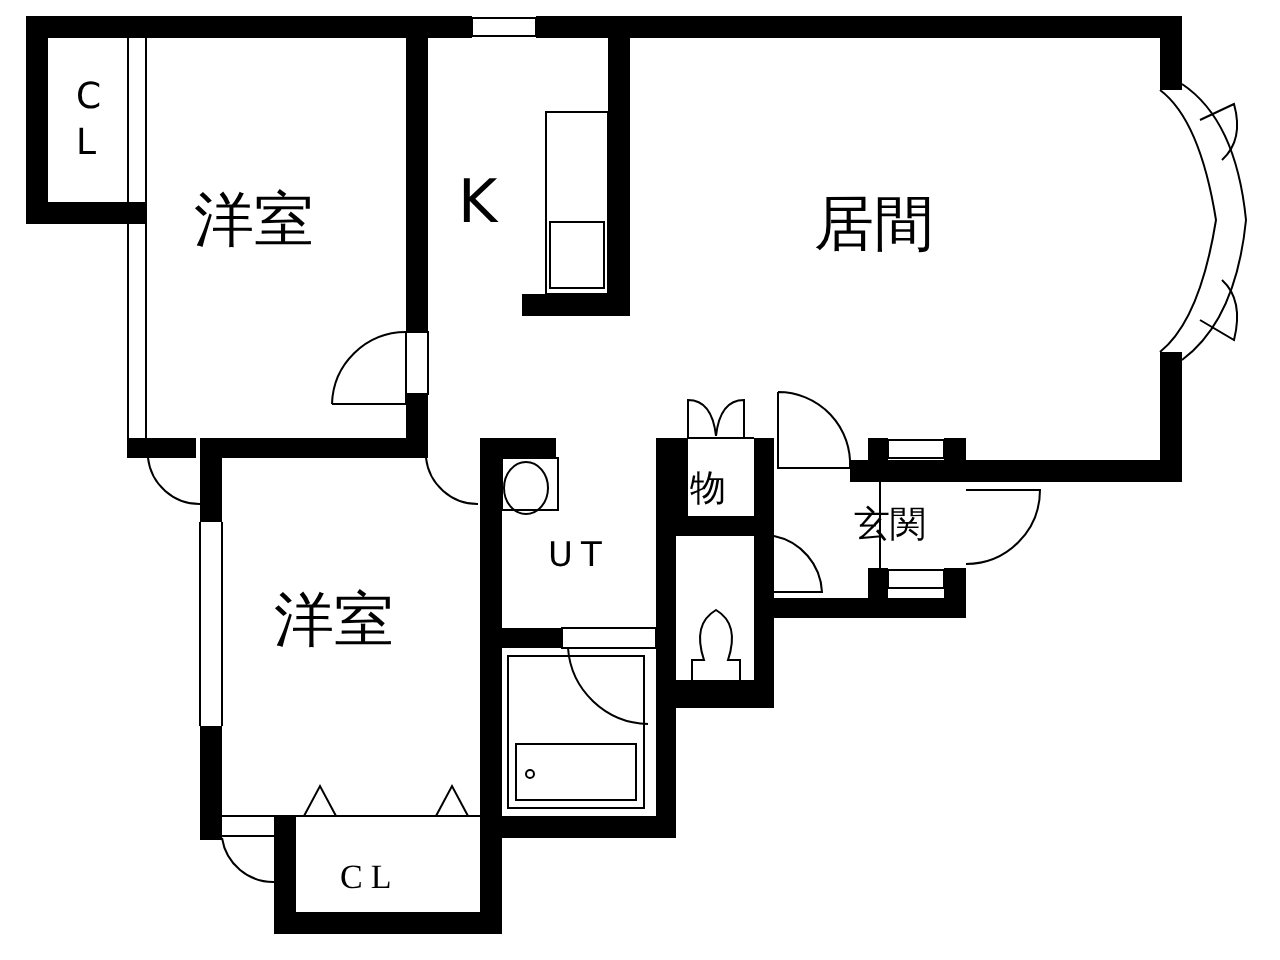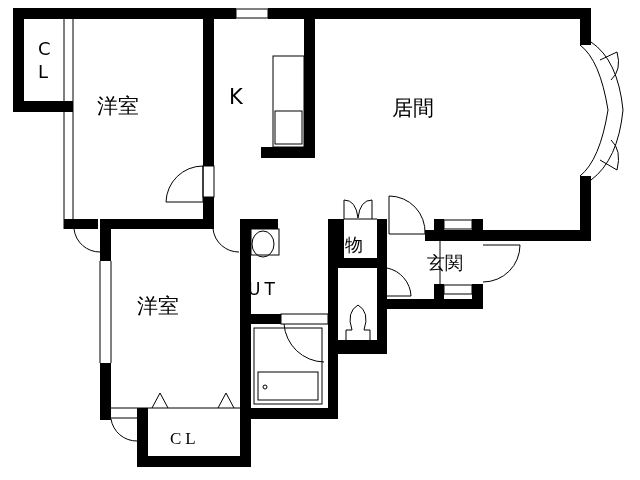--- a/index.html
+++ b/index.html
@@ -1,19 +1,19 @@
 <!DOCTYPE html>
 <html><head>
 <meta charset="utf-8">
 <style>
   html,body{margin:0;padding:0;background:#fff;}
   body{width:640px;height:480px;overflow:hidden;position:relative;font-family:"DejaVu Sans",sans-serif;}
   svg{position:absolute;left:0;top:0;}
   .lbl{position:absolute;color:#000;line-height:1;white-space:nowrap;}
-  .big{font-size:21px;}
+  .big{font-size:30px;}
   .med{font-size:18px;}
   .sm{font-size:17px;letter-spacing:4px;}
 </style>
 </head>
 <body>
 
 <svg width="640" height="480" viewBox="0 0 640 480">
   <g fill="#000">
 
     <rect x="13" y="8" width="223" height="11"></rect>
@@ -117,18 +117,18 @@
     <line x1="440" y1="241" x2="440" y2="284"></line>
 
     <path d="M346 340 L346 330 L352 330 Q346 312 358 305 Q370 312 364 330 L370 330 L370 340"></path>
   </g>
 </svg>
 
 <div class="lbl med" style="left:38px;top:40px;">C</div>
 <div class="lbl med" style="left:38px;top:63px;">L</div>
 <div class="lbl big" style="left:97px;top:96px;">洋室</div>
 <div class="lbl big" style="left:229px;top:87px;">K</div>
-<div class="lbl big" style="left:392px;top:98px;">居間</div>
+<div class="lbl big" style="left:407px;top:98px;">居間</div>
 <div class="lbl big" style="left:137px;top:296px;">洋室</div>
-<div class="lbl sm" style="left:248px;top:270px;margin-top:11px;">UT</div>
+<div class="lbl sm" style="left:274px;top:270px;">UT</div>
 <div class="lbl sm" style="left:170px;top:430px;font-family:Liberation Serif, serif;">CL</div>
 <div class="lbl med" style="left:345px;top:236px;">物</div>
 <div class="lbl med" style="left:427px;top:254px;">玄関</div>
 
 </body></html>

